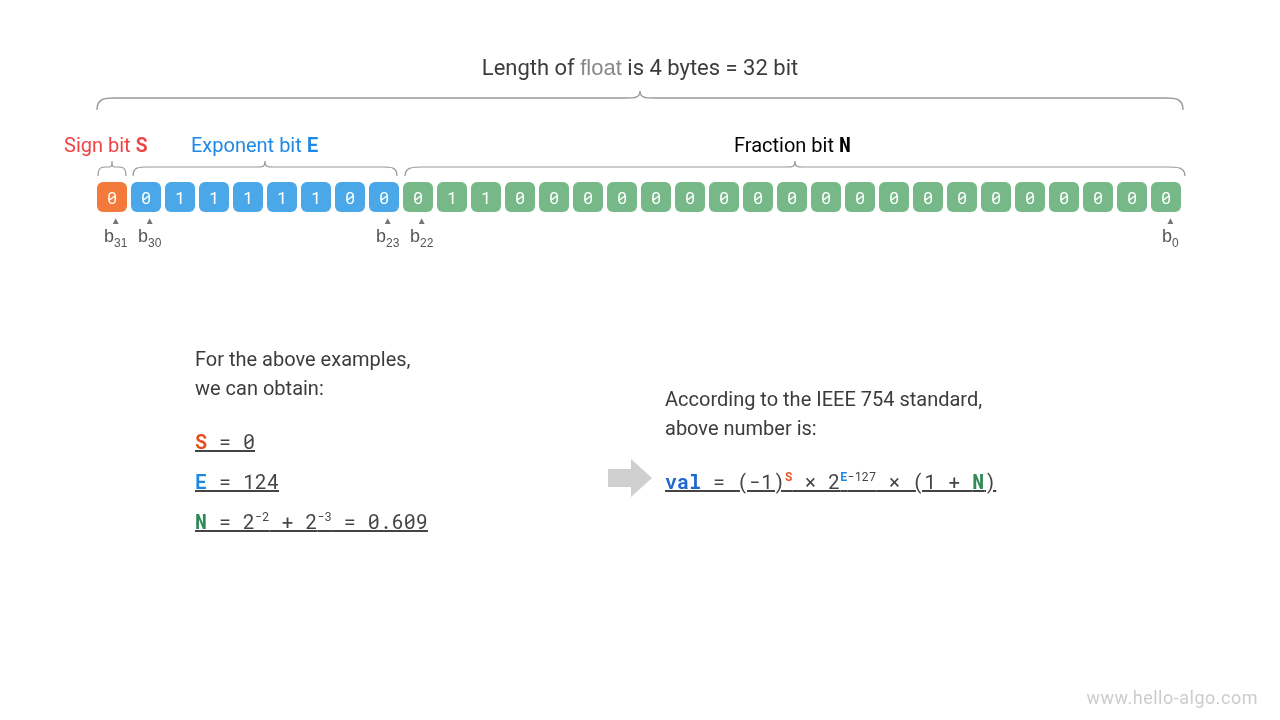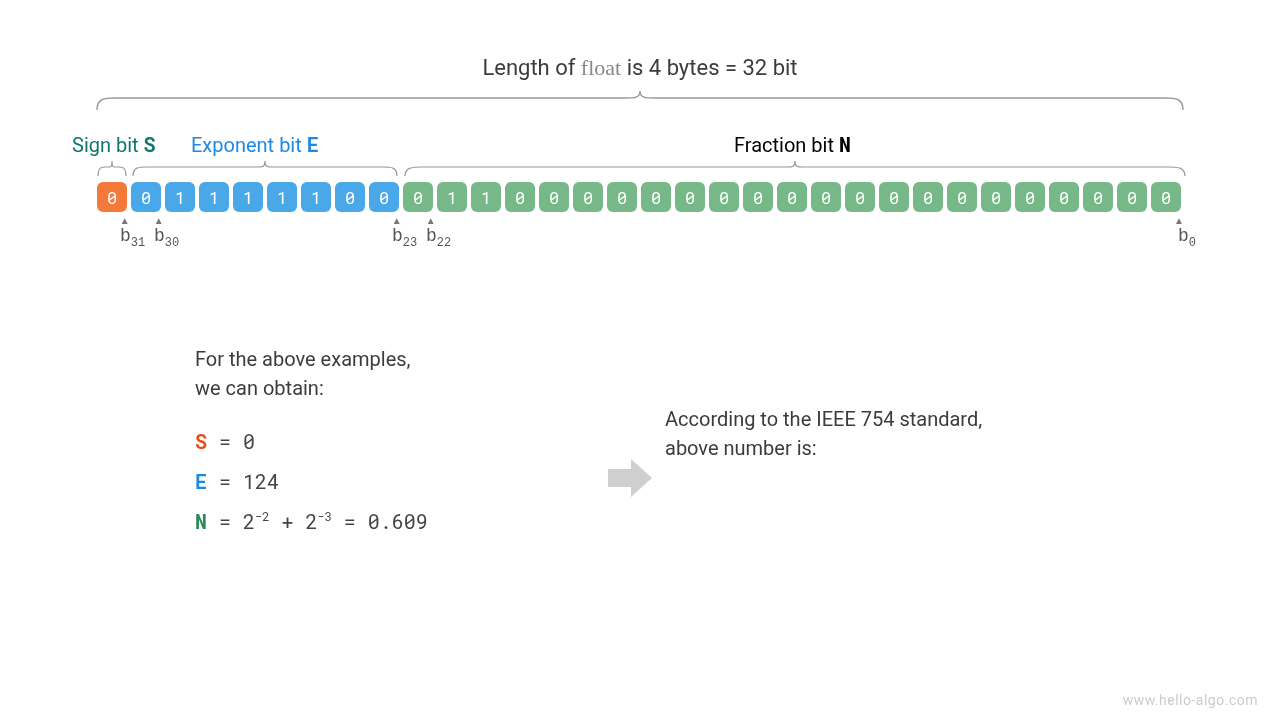--- a/index.html
+++ b/index.html
@@ -4,21 +4,21 @@
 <style>
   * { box-sizing: border-box; margin: 0; padding: 0; }
   body {
     font-family: -apple-system, BlinkMacSystemFont, "Segoe UI", Roboto, sans-serif;
     background: #fff;
     width: 1280px;
     height: 720px;
     position: relative;
     color: #333;
   }
-  .mono { font-family: Liberation Serif, serif; text-align: right; }
+  .mono { font-family: Liberation Sans, sans-serif; text-align: right; }
   
   .title {
     position: absolute;
     top: 55px;
     left: 0; right: 0;
     text-align: center;
     font-size: 22px;
     color: #3c3c3c;
   }
   .title .mono { color: #888; font-weight: 500; }
@@ -28,21 +28,21 @@
     position: absolute;
     top: 90px;
     left: 95px;
     right: 95px;
     height: 22px;
   }
   .big-brace svg { width: 100%; height: 100%; }
   
   
   .labels { position: absolute; top: 131px; left: 0; right: 0; font-size: 20px; }
-  .lbl-sign { position: absolute; left: 72px; color: #0f766e; }
+  .lbl-sign { position: absolute; left: 64px; color: #ef4444; }
   .lbl-sign b { font-family: "Roboto Mono", monospace; }
   .lbl-exp { position: absolute; left: 191px; color: #1e88e5; }
   .lbl-exp b { font-family: "Roboto Mono", monospace; }
   .lbl-frac { position: absolute; left: 734px; color: #000000; }
   .lbl-frac b { font-family: "Roboto Mono", monospace; }
   
   
   .sub-braces { position: absolute; top: 158px; left: 0; right: 0; height: 20px; }
   .brace { position: absolute; height: 20px; }
   .brace svg { width: 100%; height: 100%; }
@@ -69,50 +69,50 @@
     justify-content: center;
   }
   .bit.sign { background: #f47a3c; }
   .bit.exp  { background: #4aa8e8; }
   .bit.frac { background: #76b888; }
   
   
   .bit-indices { position: absolute; top: 216px; left: 0; right: 0; }
   .bidx { position: absolute; text-align: center; color: #555; }
   .bidx .arrow { font-size: 10px; color: #777; line-height: 10px; }
-  .bidx .lbl { font-size: 18px; font-family: Liberation Mono, monospace; margin-left: 16px; }
+  .bidx .lbl { font-size: 18px; font-family: Liberation Sans, sans-serif; }
   .bidx .lbl sub { font-size: 12px; }
   
   
   .explain {
     position: absolute;
     top: 345px;
     left: 195px;
     right: 120px;
     display: flex;
     align-items: center;
   }
   .col { flex: 0 0 auto; }
   .col-left { width: 400px; }
   .col-arrow { width: 70px; display:flex; align-items:center; justify-content:center; margin-top: 70px; }
   .col-right { width: 460px; }
   .intro { font-size: 20px; color: #3c3c3c; line-height: 1.45; margin-bottom: 18px; }
-  .eq { font-family: "Roboto Mono", monospace; font-size: 20px; color: #444; line-height: 2.0; }
+  .eq { font-family: "Roboto Mono", monospace; font-size: 20px; color: #444; line-height: 2.0; text-decoration: underline; }
   .eq .S-col { color: #e74c1a; font-weight: bold; }
   .eq .E-col { color: #1e88e5; font-weight: bold; }
   .eq .N-col { color: #2e8b57; font-weight: bold; }
   .eq .val-col { color: #1e66d0; font-weight: bold; }
   .eq sup { font-size: 12px; }
   .indent { display:inline-block; width: 3.8ch; }
   
   .watermark {
     position: absolute;
     bottom: 12px; right: 22px;
     color: #ccc;
-    font-size: 14px;
+    font-size: 18px;
     letter-spacing: 0.5px;
   }
 </style>
 </head>
 <body>
 
 <div class="title">
   <span>Length of </span><span class="mono">float</span><span> is 4 bytes = 32 bit</span>
 </div>
 
@@ -228,17 +228,18 @@
       <path d="M3,14 L26,14 L26,4 L47,23 L26,42 L26,32 L3,32 Z" fill="#cfcfcf"></path>
     </svg>
   </div>
 
   <div class="col col-right">
     <div class="intro">
       <span>According to the IEEE 754 standard,</span><br>
       <span>above number is:</span>
     </div>
     <div class="eq">
+      <div><span class="val-col">val</span><span> = (-1)</span><sup class="S-col">S</sup><span> × 2</span><sup><span class="E-col">E</span><span>-127</span></sup><span> × (1 + </span><span class="N-col">N</span><span>)</span></div>
     </div>
   </div>
 </div>
 
 <div class="watermark">www.hello-algo.com</div>
 
 </body></html>

